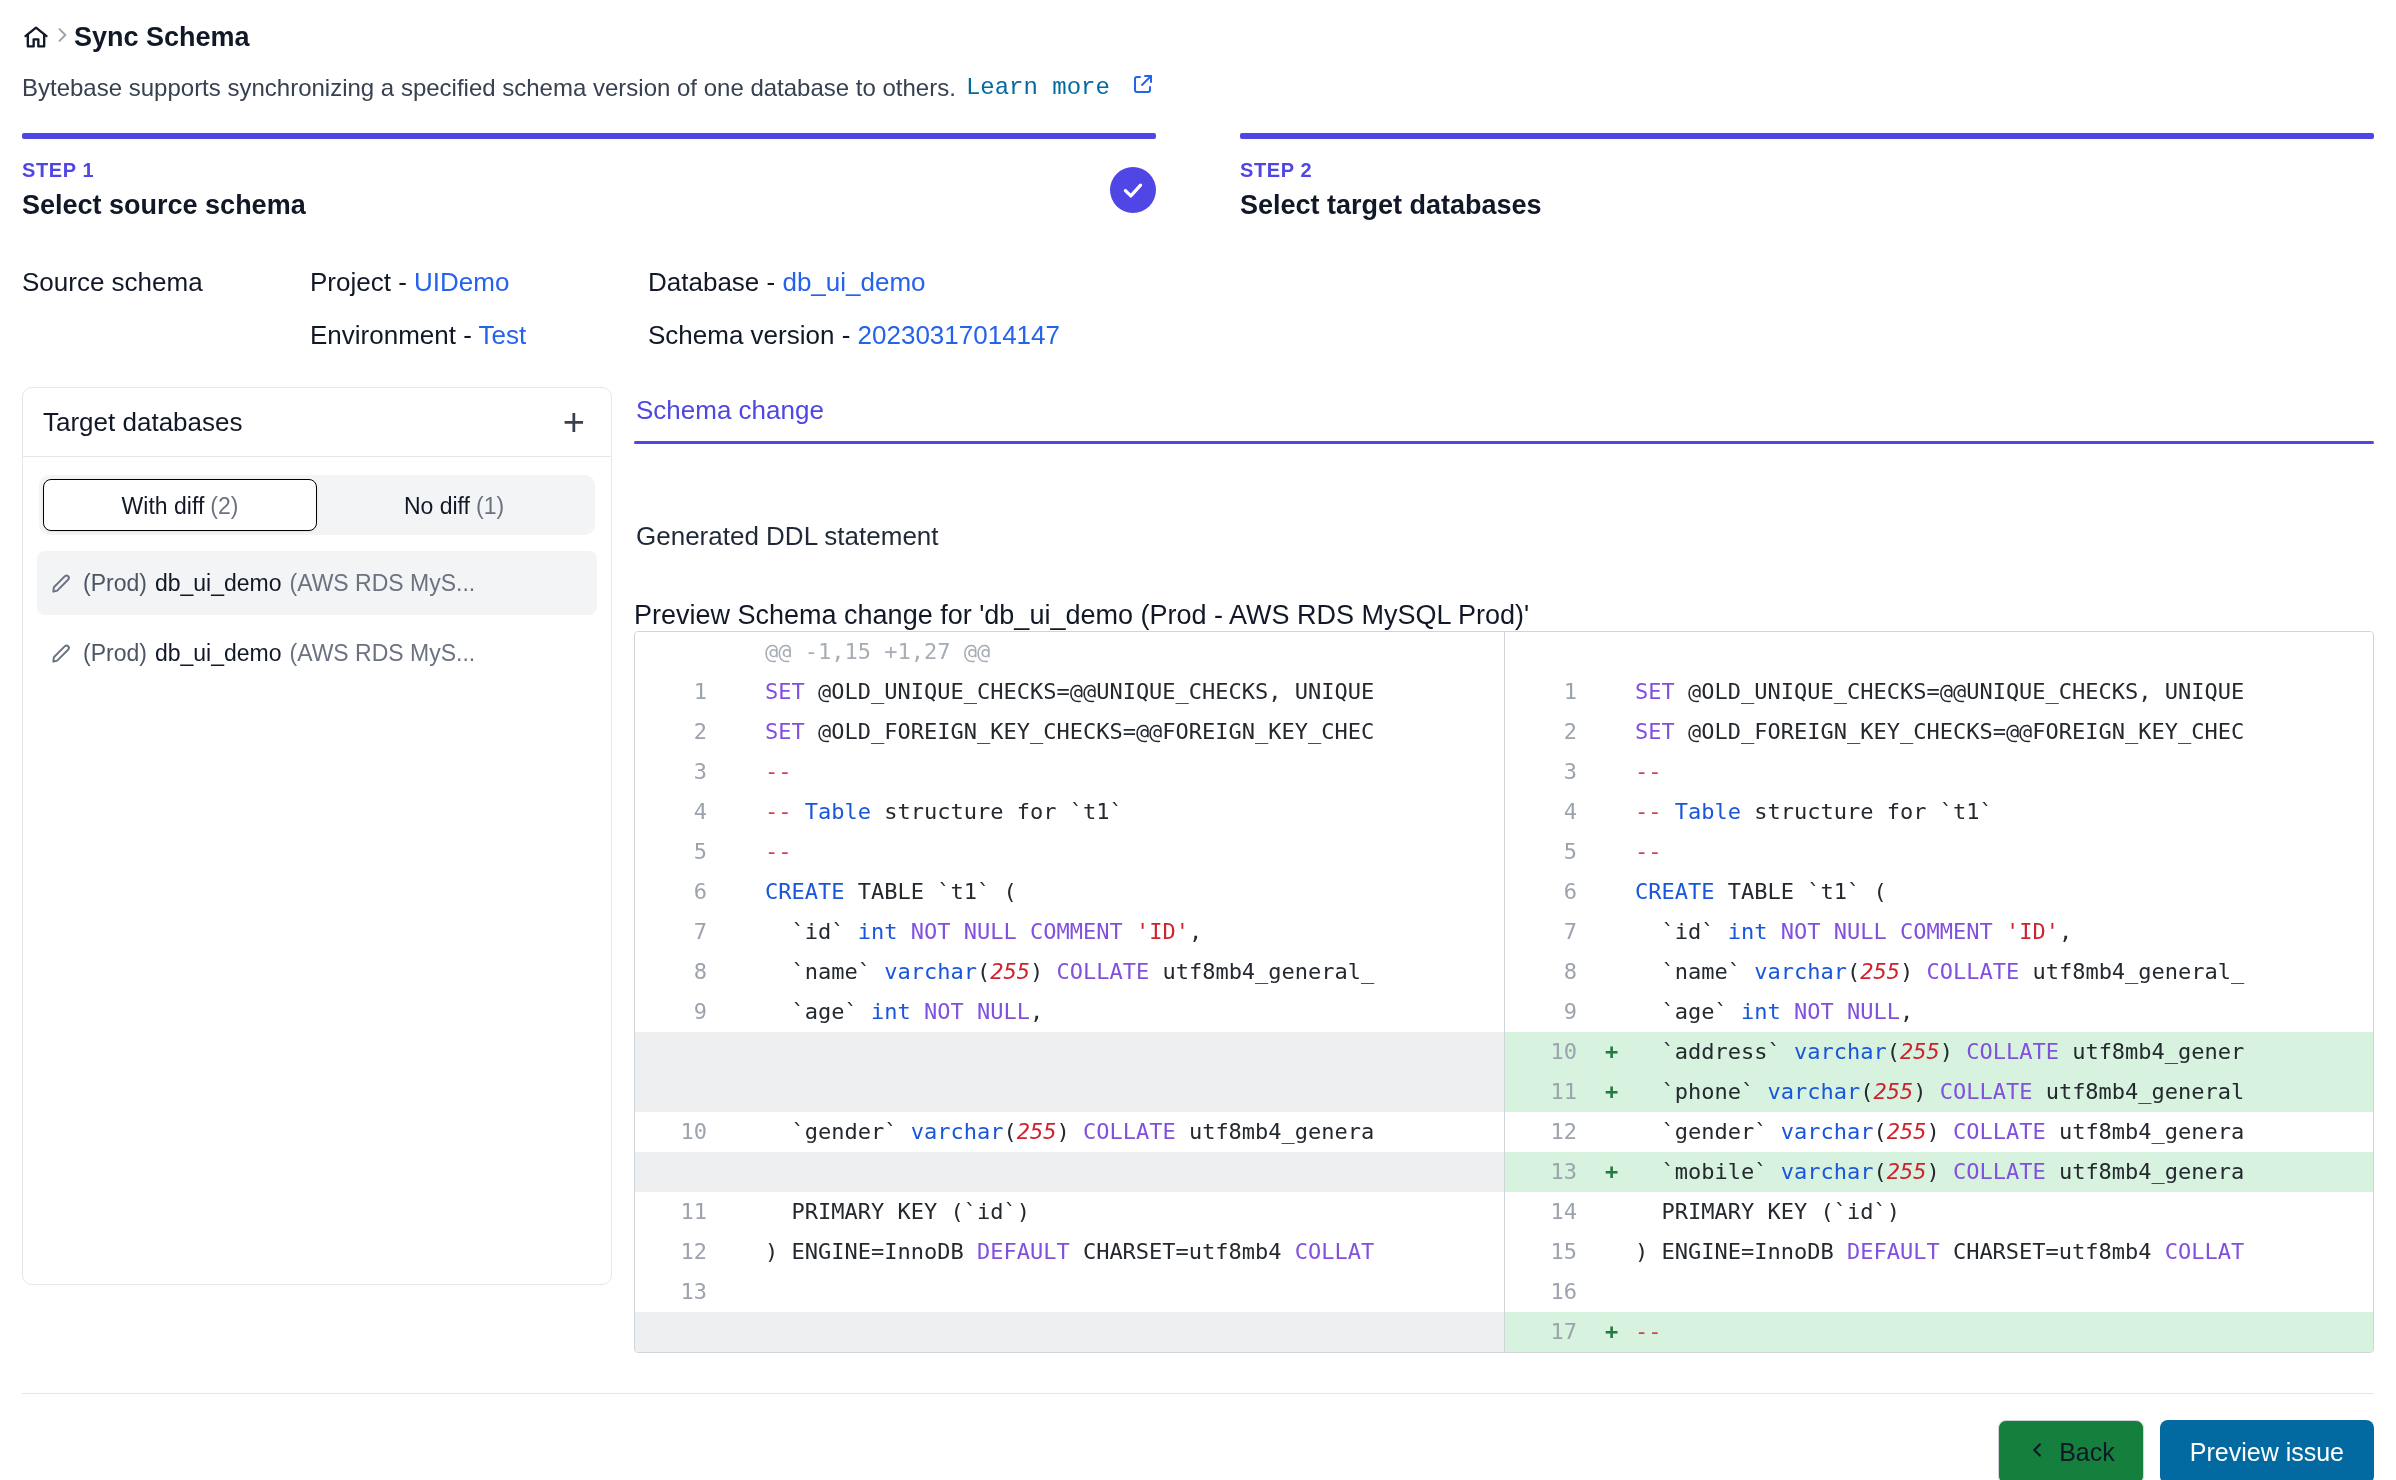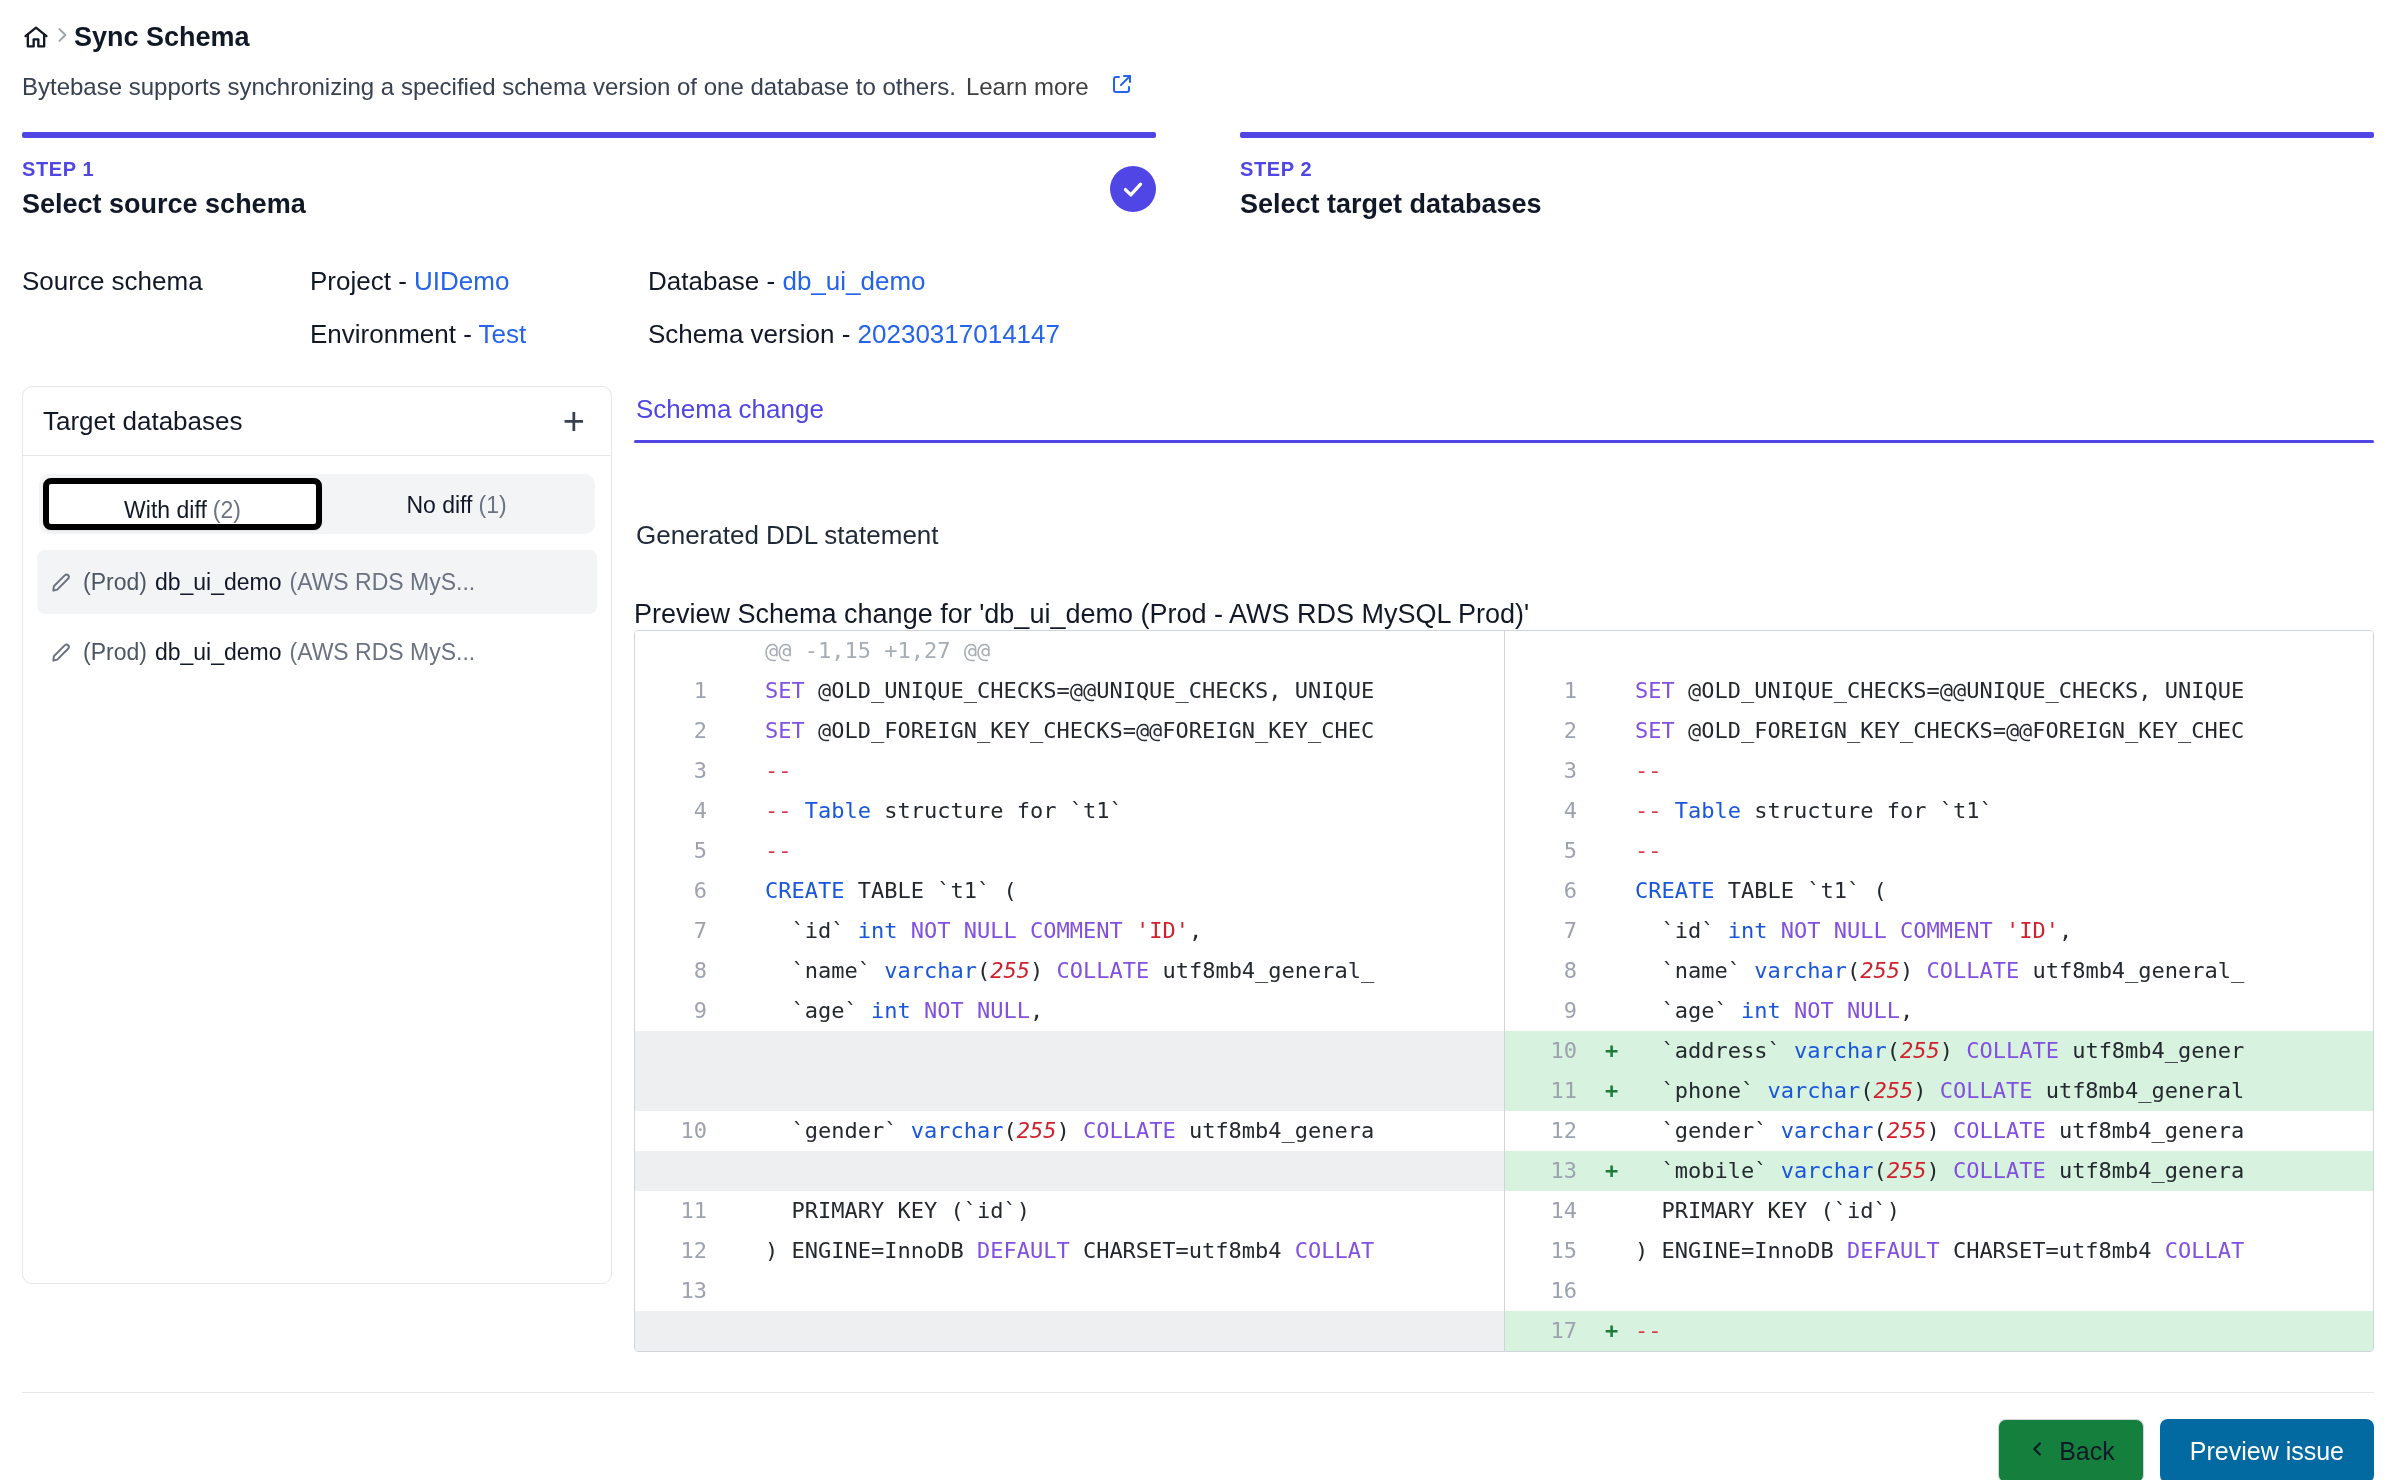--- a/index.html
+++ b/index.html
@@ -7,21 +7,21 @@
     font-family:"Liberation Sans", sans-serif; color:#111827; overflow:hidden; }
   .page { width:2396px; height:1480px; padding:14px 22px 0; position:relative; }
 
   
   .breadcrumb { display:flex; align-items:center; gap:2px; height:46px; }
   .crumb-title { font-size:27px; font-weight:600; color:#111827; }
   .icon-btn svg { display:block; }
 
   
   .desc { margin-top:12px; display:flex; align-items:center; gap:10px; font-size:24px; color:#374151; }
-  .learn-more { color:#404040; cursor:pointer; display:flex; align-items:center; gap:21px; }
+  .learn-more { color:#0369a1; cursor:pointer; display:flex; align-items:center; gap:21px;font-family:Liberation Mono, monospace; }
 
   
   .steps { display:grid; grid-template-columns:1fr 1fr; column-gap:84px; margin-top:30px; }
   .step-bar { height:6px; background:#4f46e5; border-radius:2px; }
   .step-head { display:flex; justify-content:space-between; align-items:center; margin-top:20px; }
   .step-eyebrow { font-size:20px; font-weight:700; letter-spacing:.03em; color:#4f46e5; }
   .step-label { font-size:27px; font-weight:600; color:#111827; margin-top:8px; }
   .check-circle { width:46px; height:46px; border-radius:50%; background:#4f46e5;
     display:flex; align-items:center; justify-content:center; flex:0 0 46px; }
 
@@ -35,21 +35,21 @@
 
   
   .target-panel { width:590px; flex:0 0 590px; height:898px; border:1px solid #e5e7eb; border-radius:10px; overflow:hidden; background:#fff; }
   .panel-header { display:flex; justify-content:space-between; align-items:center;
     padding:18px 20px; border-bottom:1px solid #e5e7eb; }
   .panel-title { font-size:26px; font-weight:500; color:#111827; }
   .plus-btn { font-size:38px; font-weight:300; color:#374151; line-height:32px; cursor:pointer; padding:0 6px; }
   .seg { margin:18px 16px 0; background:#f3f4f6; border-radius:10px; padding:4px; display:flex; }
   .seg-tab { flex:1; text-align:center; height:52px; line-height:52px; border-radius:8px;
     font-size:23px; color:#111827; cursor:pointer; border:1px solid transparent; }
-  .seg-tab.active { background:#fff; border:6px solid #000000; box-shadow:0 1px 2px rgba(0,0,0,.08); }
+  .seg-tab.active { background:#fff; border:1px solid #000000; box-shadow:0 1px 2px rgba(0,0,0,.08); }
   .seg-count { color:#6b7280; margin-left:6px; }
   .db-list { margin-top:16px; padding:0 14px; }
   .db-item { display:flex; align-items:center; gap:8px; height:64px; padding:0 12px;
     border-radius:8px; font-size:23px; cursor:pointer; margin-bottom:6px; overflow:hidden; white-space:nowrap; }
   .db-item.selected { background:#f3f4f6; }
   .db-icon { flex:0 0 26px; display:flex; }
   .db-env { color:#4b5563; }
   .db-name { color:#111827; font-weight:500; }
   .db-suffix { color:#6b7280; overflow:hidden; text-overflow:ellipsis; }
 

